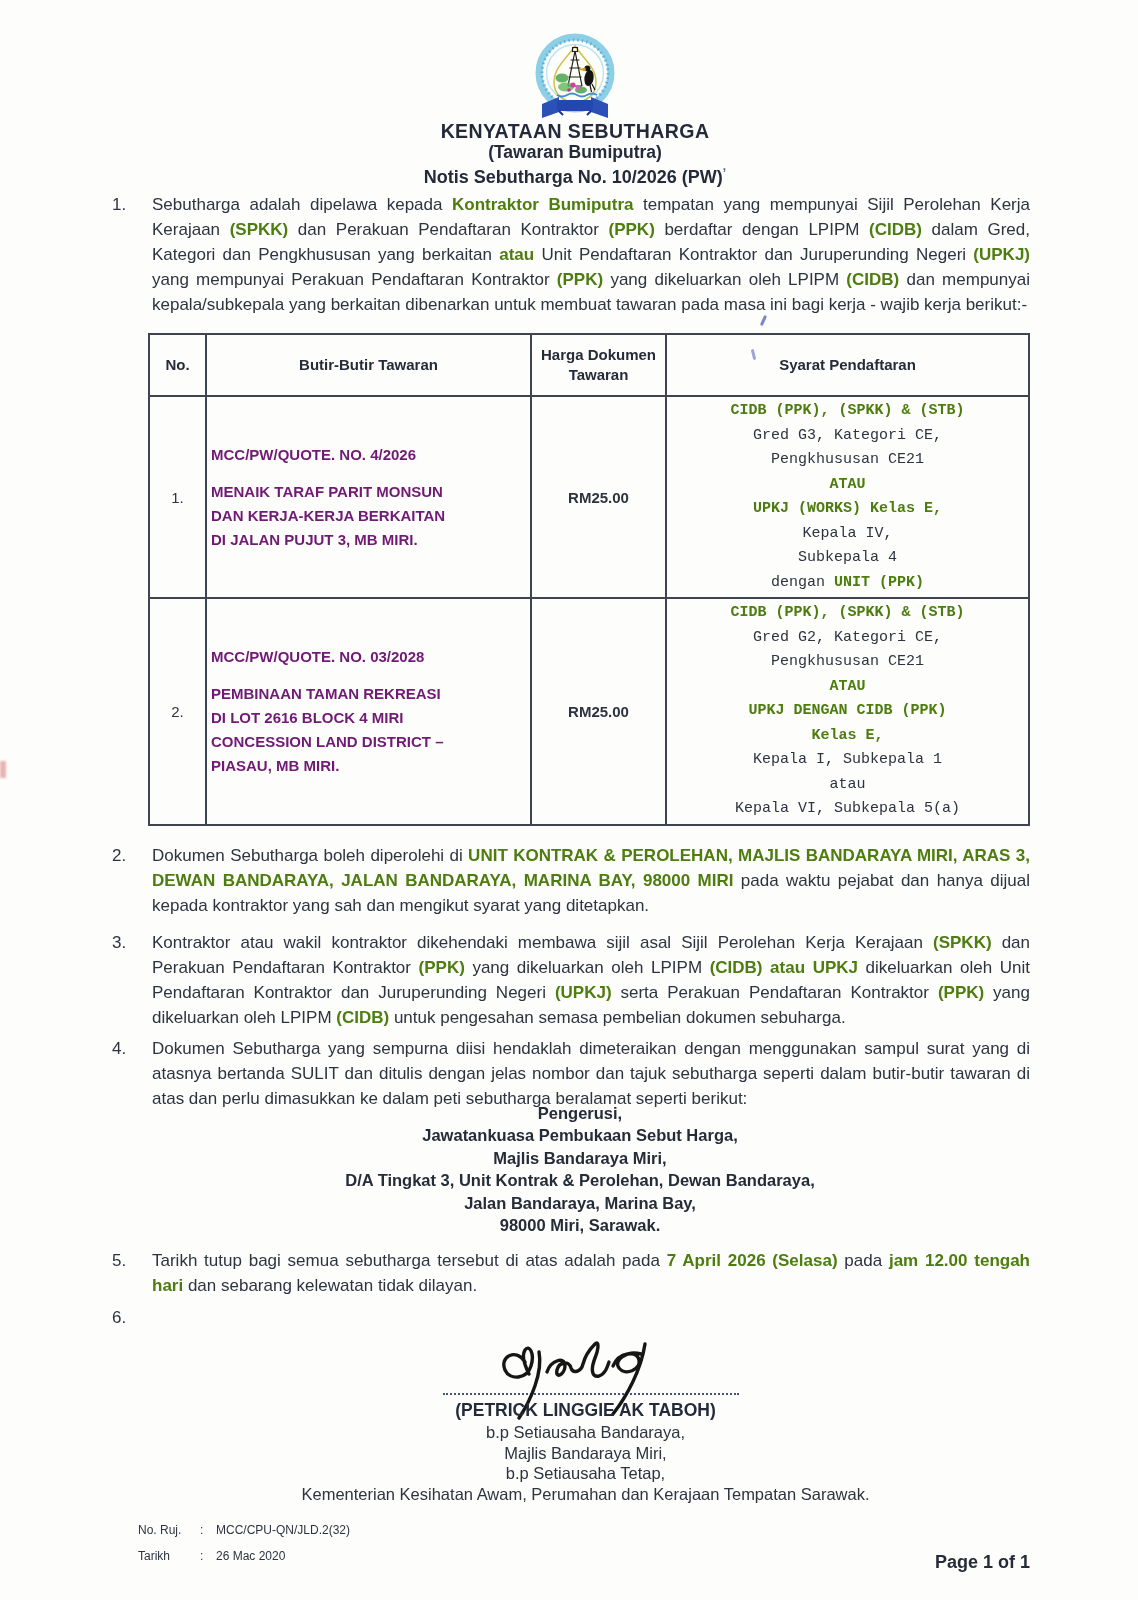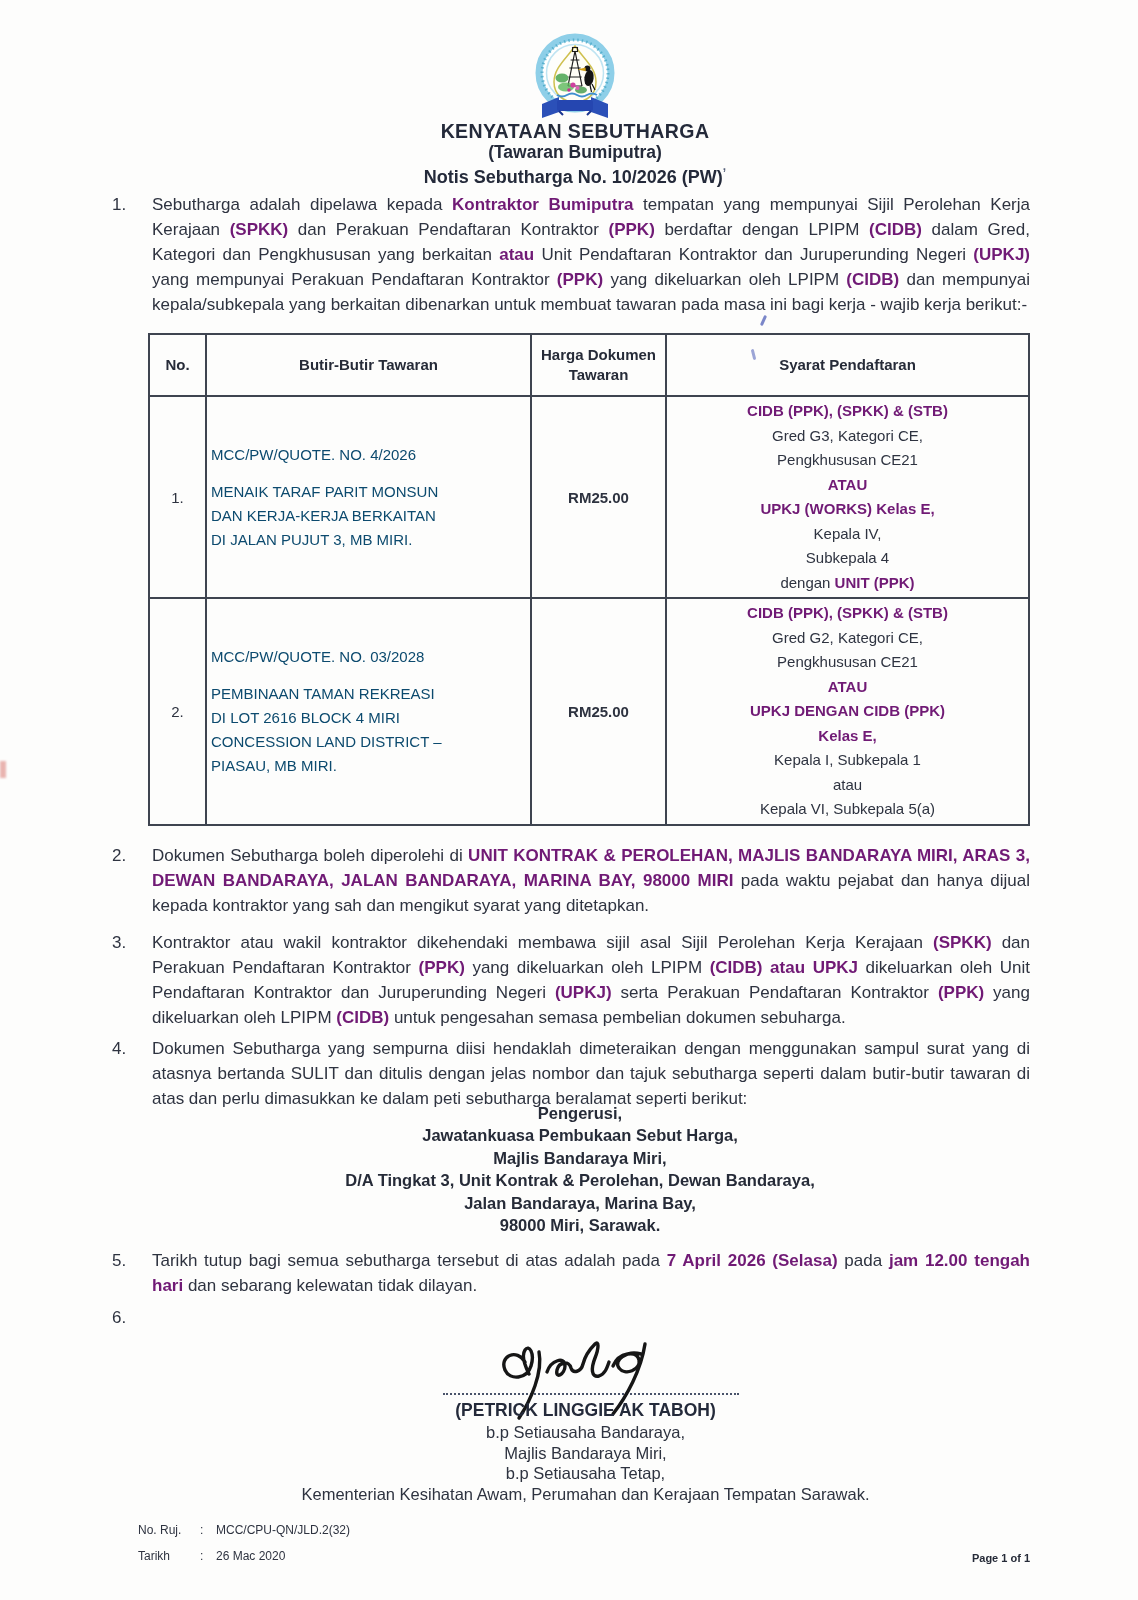--- a/index.html
+++ b/index.html
@@ -5,21 +5,21 @@
   html,body{margin:0;padding:0;background:#e8e8e8;}
   .page{
     position:relative;
     width:1138px;height:1600px;
     margin:0 auto;
     background:#fdfdfc;
     font-family:"Liberation Sans", sans-serif;
     color:#2e3340;
     overflow:hidden;
   }
-  .bold{font-weight:700;color:#701a75;}
+  .bold{font-weight:700;color:#4d7c0f;}
 
   
   .logo-wrap{position:absolute;left:521px;top:33px;width:108px;height:92px;}
   .titles{position:absolute;left:0;top:120px;width:1150px;text-align:center;color:#242a3a;}
   .title1{font-size:19.5px;font-weight:700;letter-spacing:.4px;line-height:22px;}
   .title2{font-size:17.5px;font-weight:700;line-height:21px;}
   .title3{font-size:18px;font-weight:700;line-height:21px;}
   .title-mark{font-size:12px;color:#55607a;vertical-align:6px;}
 
   
@@ -42,45 +42,45 @@
   table.quote thead tr{height:62px;}
   tr.row-1{height:196px;}
   tr.row-2{height:222px;}
   col.c-no{width:57px;}
   col.c-butir{width:325px;}
   col.c-harga{width:135px;}
   col.c-syarat{width:363px;}
   table.quote th{font-weight:700;text-align:center;line-height:20px;color:#262b38;}
   td.cell-no{text-align:center;}
   td.cell-butir{padding-left:12px;}
-  td.cell-butir .tline{line-height:24px;font-weight:400;color:#0c4a6e;}
+  td.cell-butir .tline{line-height:24px;font-weight:700;color:#701a75;}
   td.cell-harga{text-align:center;font-weight:700;color:#262b38;}
   td.cell-syarat{text-align:center;}
-  td.cell-syarat .tline{line-height:24.5px;}
+  td.cell-syarat .tline{line-height:24.5px;font-family:Liberation Mono, monospace;}
   .tline.gap{height:13px;}
 
   
   .address{
     position:absolute;left:0;top:1102px;width:1160px;
     text-align:center;font-size:16.5px;font-weight:700;
     line-height:22.4px;color:#262b38;
   }
 
   
   .sig-svg{position:absolute;left:495px;top:1322px;width:215px;height:102px;pointer-events:none;}
   .sig-dots{position:absolute;left:443px;top:1377px;width:296px;height:16px;border-bottom:2px dotted #49536a;}
   .sig-name{position:absolute;left:8px;top:1399px;width:1155px;text-align:center;font-size:17.5px;font-weight:700;color:#242a3a;line-height:22px;}
   .sig-lines{position:absolute;left:8px;top:1422px;width:1155px;text-align:center;font-size:16.5px;line-height:20.5px;}
 
   
   .footer-ref{position:absolute;left:138px;top:1517px;font-size:12px;line-height:26px;}
   .footer-ref .row{display:flex;}
   .footer-ref .lbl{width:62px;}
   .footer-ref .sep{width:16px;}
-  .page-num{position:absolute;right:108px;top:1552px;font-size:11px;font-weight:700;color:#262b38;}
+  .page-num{position:absolute;right:108px;top:1552px;font-size:18px;font-weight:700;color:#262b38;}
 
   
   .edge-mark{position:absolute;left:0;top:761px;width:6px;height:17px;background:#e9b4b0;filter:blur(1px);}
   .pen-tick{position:absolute;width:3px;height:11px;background:#7b87c9;border-radius:2px;}
   .pen-tick.t1{left:762px;top:315px;transform:rotate(24deg);}
   .pen-tick.t2{left:752px;top:349px;transform:rotate(-14deg);opacity:.75;}
 </style>
 </head>
 <body>
 

